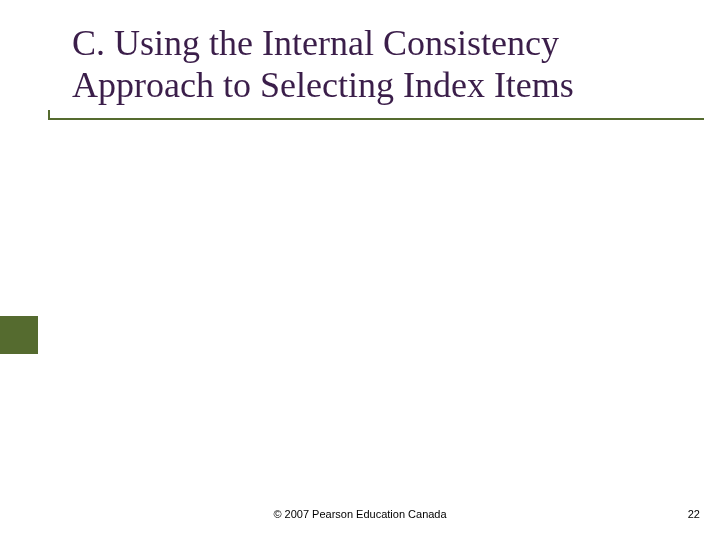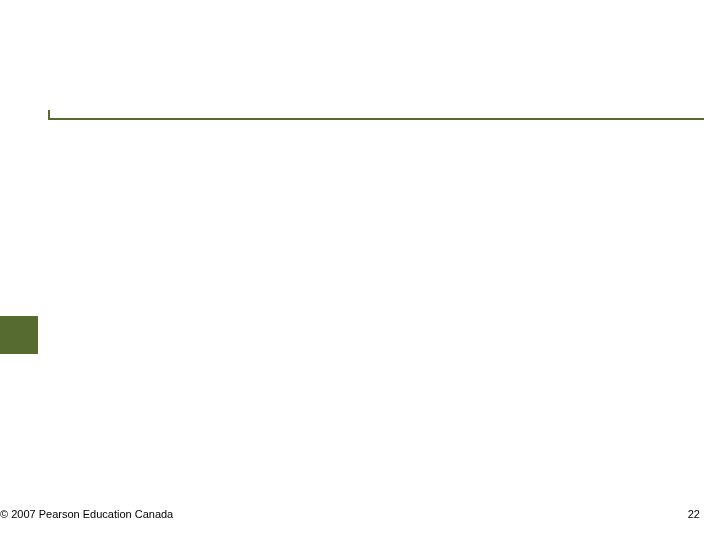--- a/index.html
+++ b/index.html
@@ -50,36 +50,38 @@
     top: 316px;
     width: 38px;
     height: 38px;
     background: #556b2f;
   }
   .footer-copy {
     position: absolute;
     bottom: 20px;
     left: 0;
     right: 0;
+    text-align: center;
     font-family: Arial, Helvetica, sans-serif;
     font-size: 11px;
     color: #000;
   }
   .footer-page {
     position: absolute;
     bottom: 20px;
     right: 20px;
     font-family: Arial, Helvetica, sans-serif;
     font-size: 11px;
     color: #000;
   }
 </style>
 </head>
 <body>
 
 <div class="slide">
+  <div class="title">C. Using the Internal Consistency Approach to Selecting Index Items</div>
   <div class="underline">
     <div class="tick"></div>
   </div>
   <div class="left-bar"></div>
   <div class="footer-copy">© 2007 Pearson Education Canada</div>
   <div class="footer-page">22</div>
 </div>
 
 </body></html>

